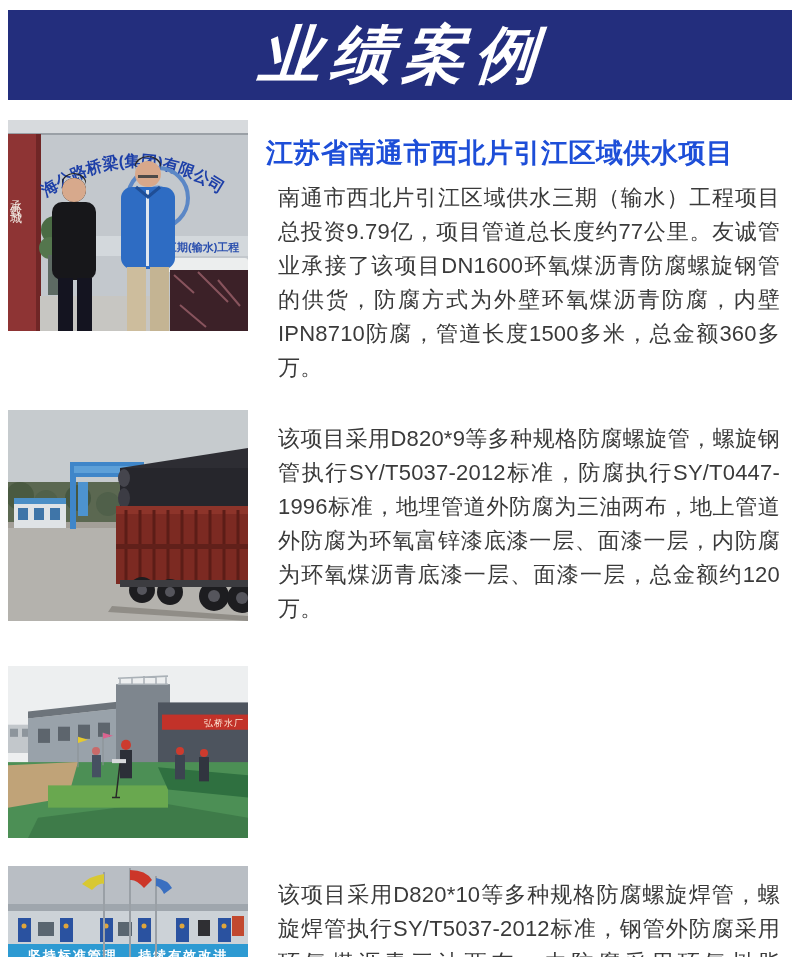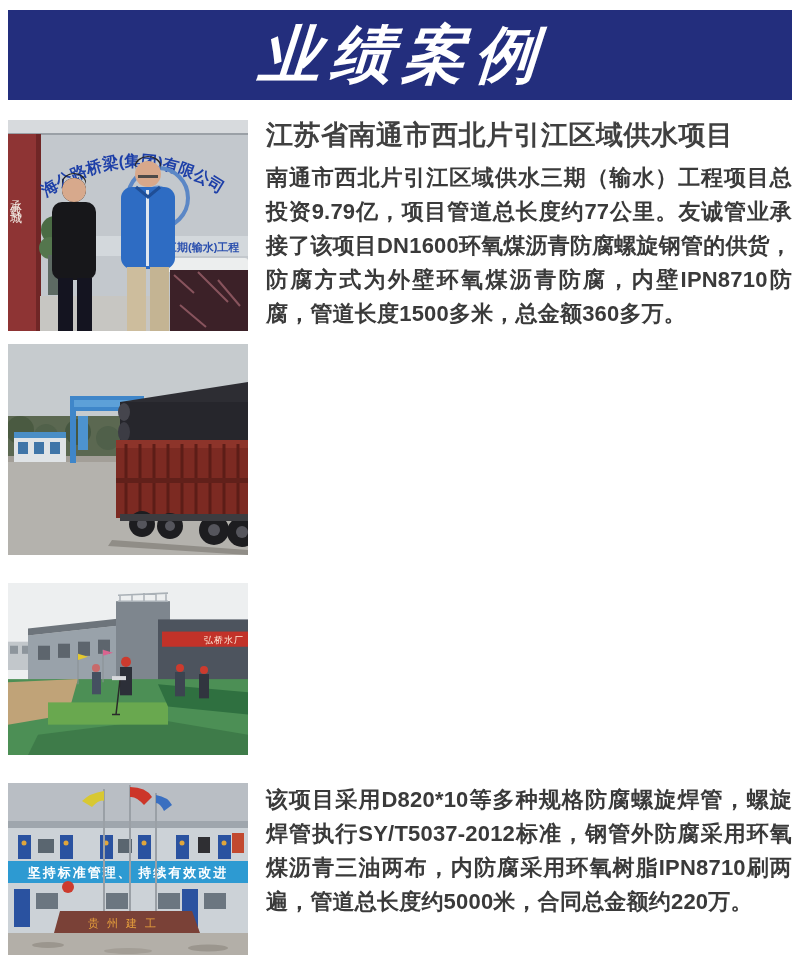--- a/index.html
+++ b/index.html
@@ -35,32 +35,32 @@
   .case { display: flex; gap: 18px; margin-bottom: 28px; }
   .case-1 { margin-bottom: 13px; }
   .case-4 { margin-bottom: 0; }
   .case-photo { flex: none; width: 240px; margin: 0; padding: 0; }
   .case-photo svg { display: block; width: 240px; }
   .ph-tall svg { height: 211px; }
   .ph-short svg { height: 172px; }
 
   .case-text { flex: 1; min-width: 0; }
   .case-title {
-    margin: 0 0 10px;
+    margin: 18px 0 10px;
     font-size: 27px;
     line-height: 1.15;
     font-weight: 800;
-    color: #404040;
+    color: #1d4ed8;
     letter-spacing: 0.5px;
   }
   .case-body {
-    margin: 0;
+    margin: 12px;
     font-size: 22px;
     line-height: 34px;
-    font-weight: 700;
+    font-weight: 400;
     color: #3a3a3a;
     text-align: justify;
     letter-spacing: 0.2px;
   }
 
   
   text { font-family: "Liberation Sans", "DejaVu Sans", sans-serif; }
 </style>
 </head>
 <body>
@@ -181,20 +181,21 @@
           <circle cx="162" cy="182" r="5" fill="#55555c"></circle>
         <circle cx="206" cy="186" r="15" fill="#1d1d20"></circle>
           <circle cx="206" cy="186" r="6" fill="#55555c"></circle>
         <circle cx="234" cy="188" r="15" fill="#1d1d20"></circle>
           <circle cx="234" cy="188" r="6" fill="#55555c"></circle>
         <rect x="112" y="170" width="128" height="7" fill="#3c3c40"></rect>
         <path d="M 104 196 L 240 206 L 240 211 L 100 202 Z" fill="#908d87"></path>
       </svg>
     </figure>
     <div class="case-text">
+      <p class="case-body">该项目采用D820*9等多种规格防腐螺旋管，螺旋钢管执行SY/T5037-2012标准，防腐执行SY/T0447-1996标准，地埋管道外防腐为三油两布，地上管道外防腐为环氧富锌漆底漆一层、面漆一层，内防腐为环氧煤沥青底漆一层、面漆一层，总金额约120万。</p>
     </div>
   </section>
 
   <section class="case case-3">
     <figure class="case-photo ph-short">
       <svg viewBox="0 0 240 170" preserveAspectRatio="none">
         <rect x="0" y="0" width="240" height="170" fill="#edeff0"></rect>
 
         <rect x="0" y="58" width="34" height="28" fill="#c2c7cb"></rect>
         <rect x="2" y="62" width="8" height="8" fill="#8d959c"></rect>

